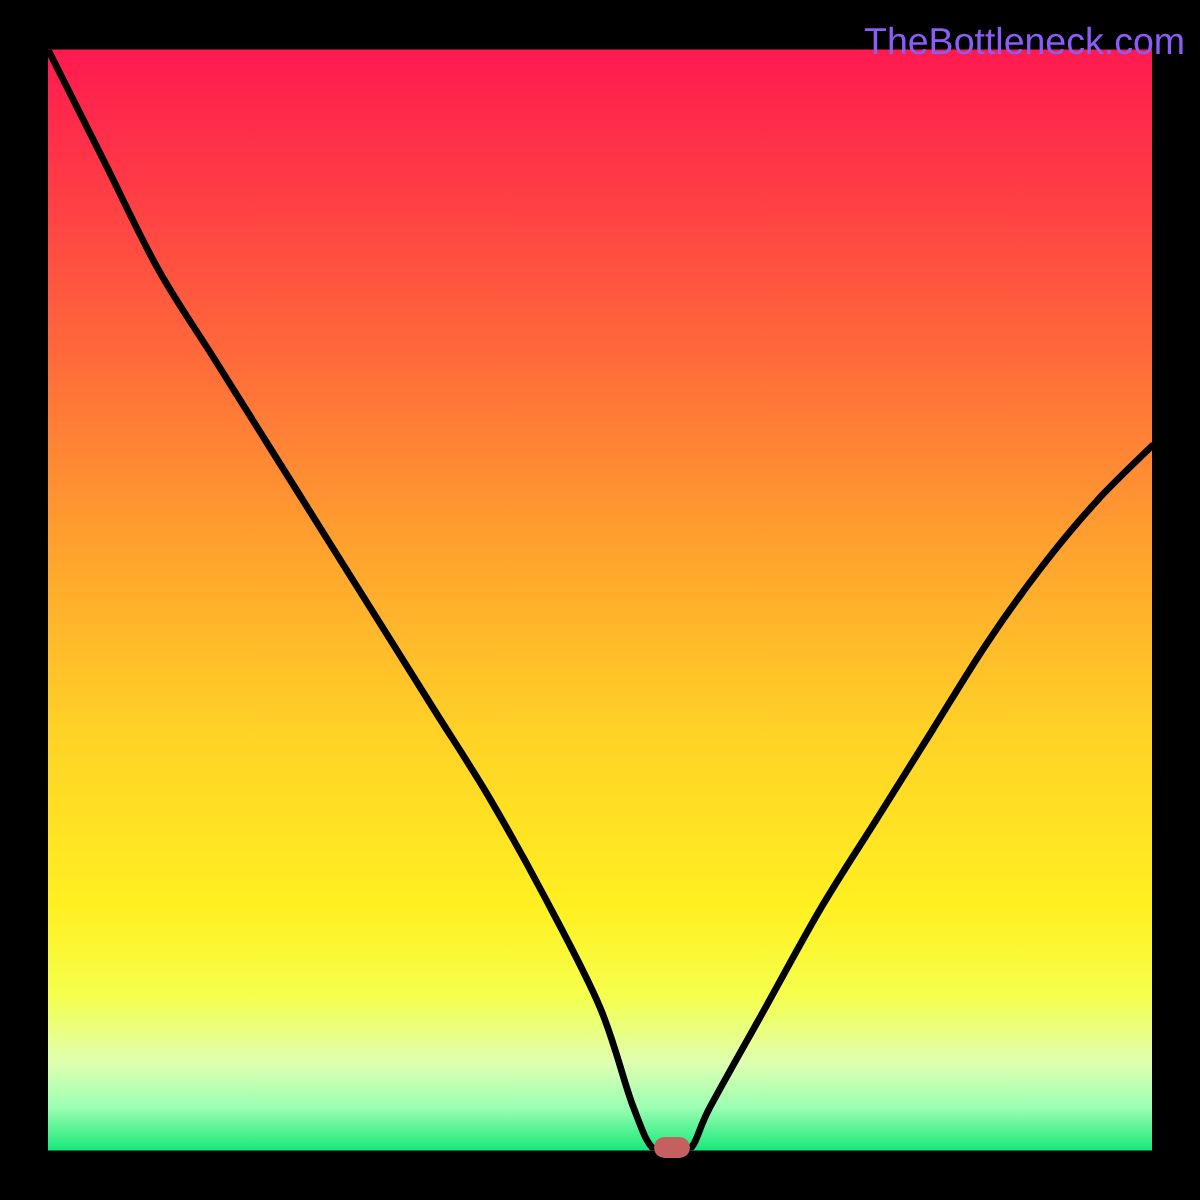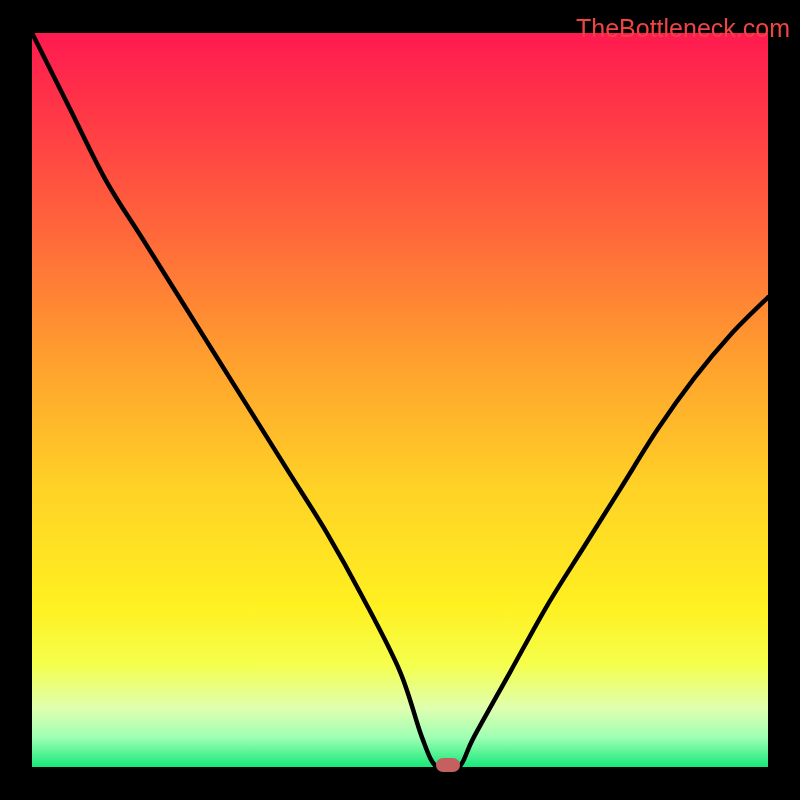--- a/index.html
+++ b/index.html
@@ -20,21 +20,21 @@
       #fff021 78%,
       #f5ff4c 86%,
       #dfffb0 92%,
       #9effb3 96%,
       #17e87a 100%);
   }
   .watermark {
     position: absolute;
     top: 14px;
     right: 10px;
-    color: #ef4444;
+    color: #8b5cf6;
     font-size: 25px;
     font-weight: 500;
     letter-spacing: 0px;
   }
   svg.curve { position: absolute; top: 0; left: 0; }
   .marker {
     position: absolute;
     width: 24px;
     height: 14px;
     border-radius: 7px;

